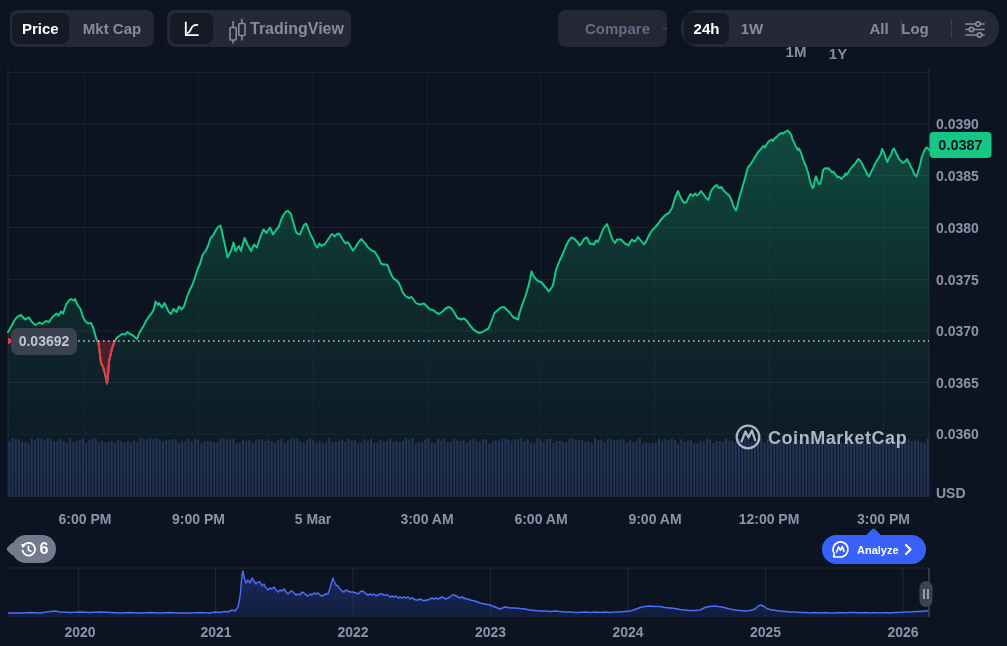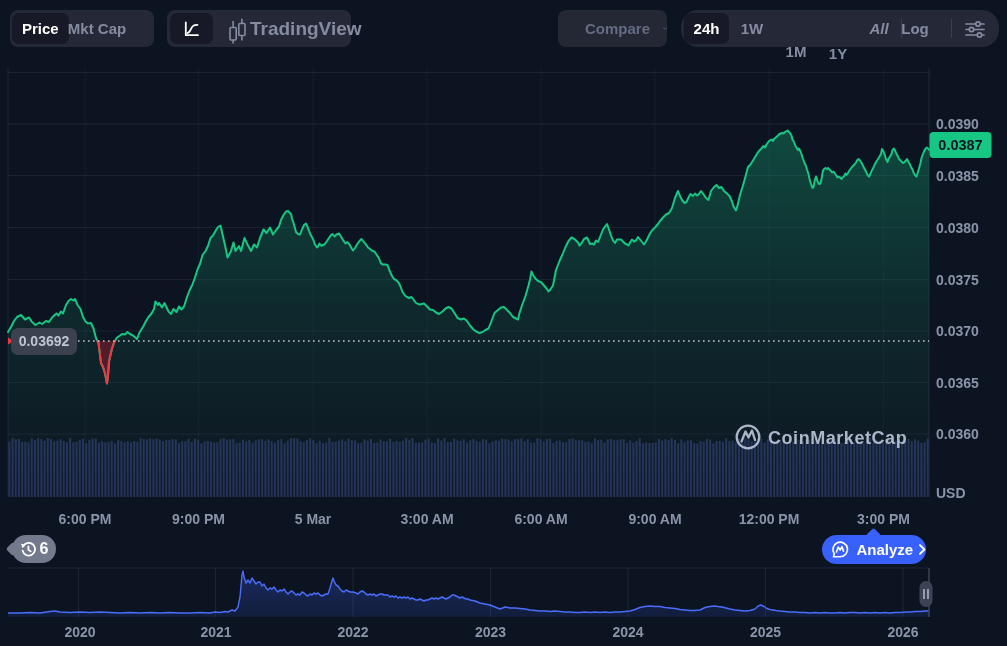--- a/index.html
+++ b/index.html
@@ -389,51 +389,51 @@
     <text class="axy" text-anchor="middle" x="216" y="637">2021</text>
     <text class="axy" text-anchor="middle" x="353" y="637">2022</text>
     <text class="axy" text-anchor="middle" x="490.5" y="637">2023</text>
     <text class="axy" text-anchor="middle" x="628" y="637">2024</text>
     <text class="axy" text-anchor="middle" x="765.5" y="637">2025</text>
     <text class="axy" text-anchor="middle" x="903" y="637">2026</text>
 </svg>
 
 <div class="seg" style="left:10px;width:144px;">
   <div class="pill" style="left:2px;width:56.5px;">Price</div>
-  <div class="glab" style="left:52px;width:70px;">Mkt Cap</div>
+  <div class="glab" style="left:67px;width:70px;">Mkt Cap</div>
 </div>
 <div class="seg" style="left:167px;width:184px;">
   <div class="pill" style="left:3px;width:43px;">
     <svg width="17" height="18" viewBox="0 0 17 18" fill="none" stroke="#fff" stroke-width="1.8" stroke-linecap="round" stroke-linejoin="round">
       <path d="M2.8,2.5 V15.2 H15"></path>
       <path d="M4.6,13 C7.4,13 7.8,7.2 10.3,5.8 C11.8,4.9 13.2,4.8 14.4,4.9"></path>
     </svg>
   </div>
   <svg class="abs" style="left:62px;top:8px" width="17" height="27" viewBox="0 0 17 27" fill="none" stroke="#858ca2" stroke-width="1.6">
     <rect x="1" y="9.5" width="6.2" height="12.5" rx="1"></rect>
       <line x1="4.1" y1="3" x2="4.1" y2="9.5"></line>
       <line x1="4.1" y1="22" x2="4.1" y2="25.5"></line>
     <rect x="9.8" y="5.5" width="6.2" height="12" rx="1"></rect>
       <line x1="12.9" y1="0.8" x2="12.9" y2="5.5"></line>
       <line x1="12.9" y1="17.5" x2="12.9" y2="22.5"></line>
   </svg>
-  <div class="glab" style="left:83px;width:100px;justify-content:flex-start;font-size:19px;">TradingView</div>
+  <div class="glab" style="left:83px;width:100px;justify-content:flex-start;font-size:16px;">TradingView</div>
 </div>
 <div class="abs" style="left:558px;top:10px;width:109px;height:37px;background:#242734;border-radius:8px;display:flex;align-items:center;color:#646c83;font-size:15px;font-weight:700;">
   <span style="margin-left:27px">Compare</span>
   <svg width="11" height="7" viewBox="0 0 11 7" fill="none" stroke="#646c83" stroke-width="2" stroke-linecap="round" stroke-linejoin="round" style="margin-left:13px">
       <path d="M1,1.5 L5.5,5.5 L10,1.5"></path>
     </svg>
 </div>
 <div class="seg" style="left:681px;width:318px;border-radius:17px;">
   <div class="pill" style="left:3px;width:45px;">24h</div>
   <div class="glab" style="left:52px;width:38px;">1W</div>
   <div class="glab" style="left:96px;width:38px;margin-top:23px;">1M</div>
   <div class="glab" style="left:139px;width:36px;margin-top:25px;">1Y</div>
-  <div class="glab" style="left:180px;width:36px;font-style:italic;">All</div>
+  <div class="glab" style="left:180px;width:36px;">All</div>
   <div class="sep" style="left:220px;"></div>
   <div class="glab" style="left:216px;width:36px;">Log</div>
   <div class="sep" style="left:270px;"></div>
   <svg class="abs" style="left:283px;top:10px" width="22" height="19" viewBox="0 0 22 19" fill="none" stroke="#858ca2" stroke-width="1.7" stroke-linecap="round">
     <line x1="2" y1="4" x2="20" y2="4"></line>
       <circle cx="14" cy="4" r="2.2" fill="#252836"></circle>
     <line x1="2" y1="9.5" x2="20" y2="9.5"></line>
       <circle cx="7.5" cy="9.5" r="2.2" fill="#252836"></circle>
     <line x1="2" y1="15" x2="20" y2="15"></line>
       <circle cx="15.5" cy="15" r="2.2" fill="#252836"></circle>
@@ -448,17 +448,17 @@
   <path d="M7.4,4.4 V7.7 L9.7,9.4"></path>
 </svg>
 <div class="abs" style="left:39.5px;top:540px;color:#fff;font-size:16px;font-weight:700;">6</div>
 
 <div class="abs" style="left:868px;top:530px;width:11px;height:11px;background:#3861fb;transform:rotate(45deg);border-radius:2px;"></div>
 <div class="abs" style="left:822px;top:535px;width:104px;height:29px;background:#3861fb;border-radius:15px;display:flex;align-items:center;">
   <svg style="margin-left:9px" width="19" height="19" viewBox="0 0 19 19" fill="none" stroke="#fff" stroke-width="1.7" stroke-linecap="round" stroke-linejoin="round">
     <path d="M9.5,17 A7.5,7.5 0 1 0 3.4,13.9 L2.6,16.8 Z"></path>
     <path d="M5.6,12 L7.5,7 L9.4,10 L11.3,6.6 L12.9,11.3"></path>
   </svg>
-  <span style="color:#fff;font-size:15px;font-weight:700;margin-left:7px;">Analyze</span>
+  <span style="color:#fff;font-size:11px;font-weight:700;margin-left:7px;">Analyze</span>
   <svg style="margin-left:6px" width="7" height="11" viewBox="0 0 7 11" fill="none" stroke="#fff" stroke-width="2" stroke-linecap="round" stroke-linejoin="round">
       <path d="M1,1 L5.5,5.5 L1,10"></path>
     </svg>
 </div>
 
 </body></html>

